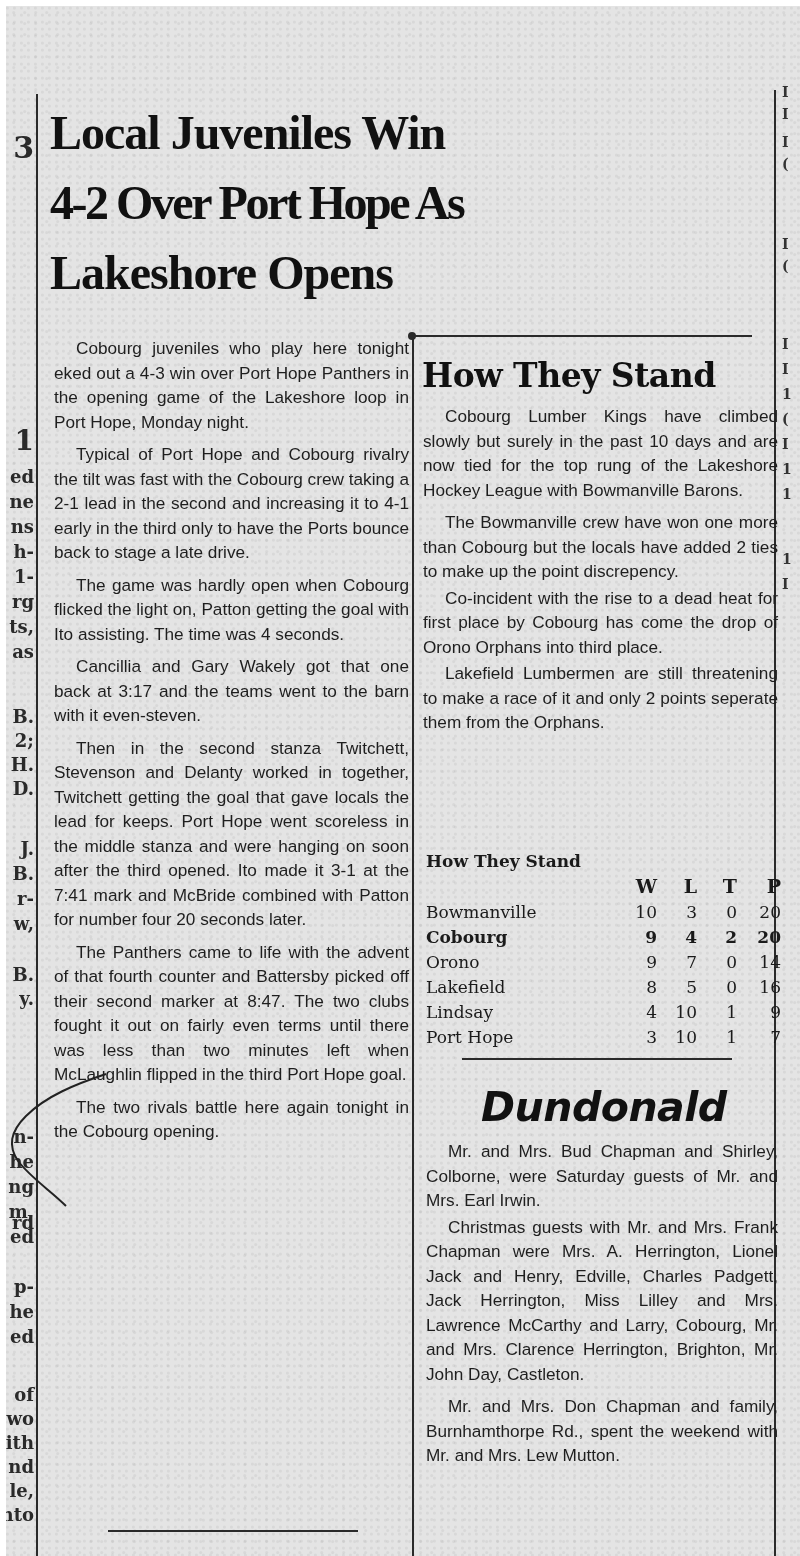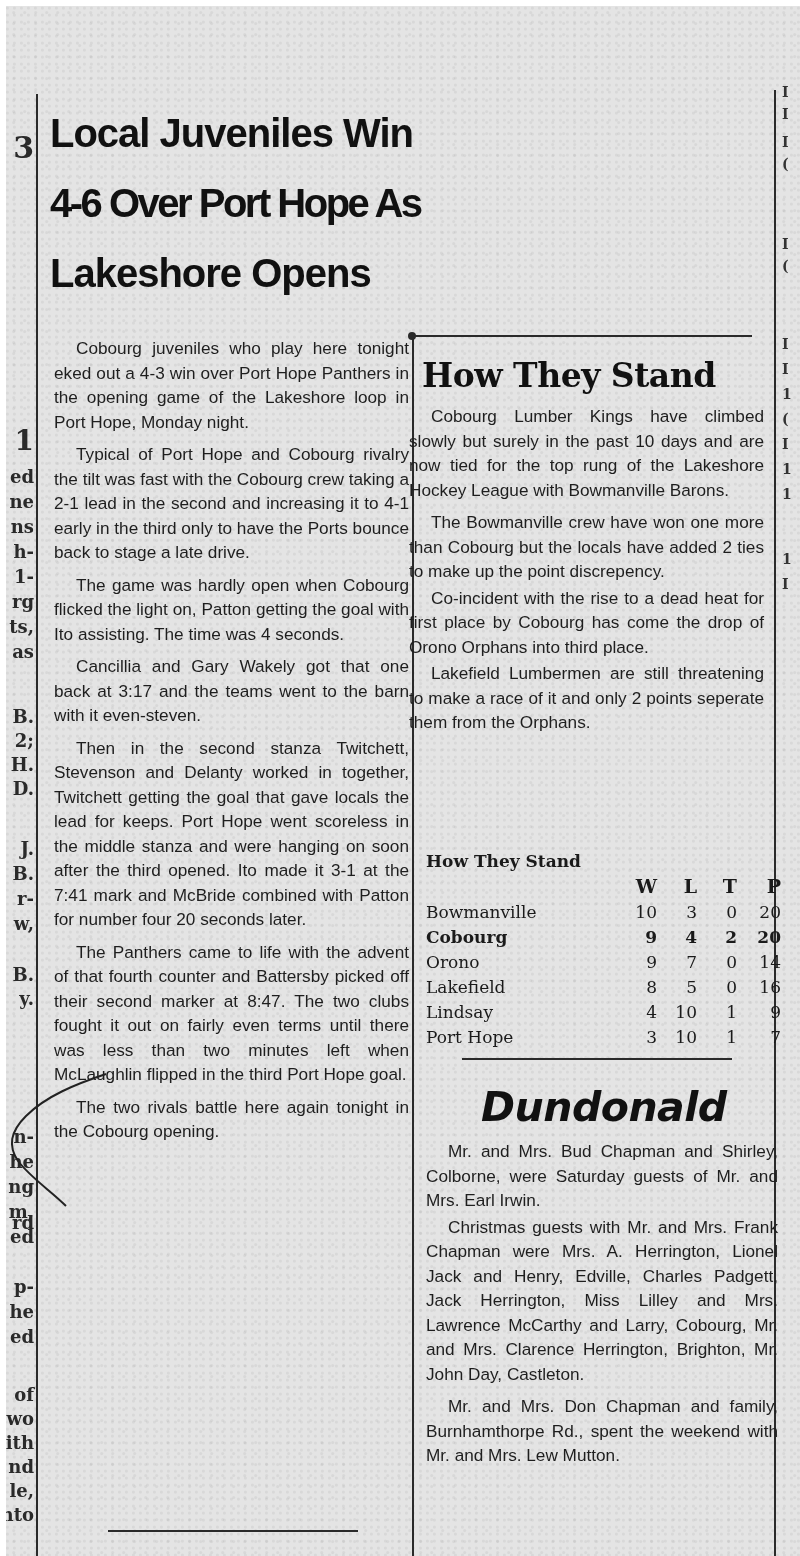--- a/index.html
+++ b/index.html
@@ -22,34 +22,34 @@
   .frag-left {
     position: absolute; left: 0; top: 0; width: 32px; text-align: right;
     font-family: "DejaVu Serif", serif; font-size: 18px; font-weight: bold;
     color: #2a2a2a;
   }
   .frag-left span { position: absolute; right: 4px; display: block; white-space: nowrap; }
   .frag-right span { position: absolute; left: 776px; font-size: 14px; font-weight: bold; color: #333; }
 
   .headline {
     position: absolute; left: 44px; top: 92px; width: 720px;
-    font-family: Liberation Sans, sans-serif; font-weight: 900;
-    font-size: 40px; line-height: 70px; letter-spacing: -1px;
+    font-family: Liberation Serif, serif; font-weight: 900;
+    font-size: 48px; line-height: 70px; letter-spacing: -1px;
     color: #111;
   }
   .headline div { white-space: nowrap; transform-origin: left; }
 
   .col {
     position: absolute; font-family: Liberation Sans, sans-serif;
     font-size: 17.2px; line-height: 24.5px; color: #1e1e1e;
     text-align: justify;
   }
   .col p { margin: 0 0 8px 0; text-indent: 22px; }
   .col-left { left: 48px; top: 330px; width: 355px; }
-  .col-right { left: 403px; top: 398px; width: 355px; }
+  .col-right { left: 417px; top: 398px; width: 355px; }
 
   .sub-headline {
     position: absolute; left: 416px; top: 350px;
     font-family: "DejaVu Serif", serif; font-weight: 900;
     font-size: 33px; letter-spacing: -0.5px; color: #111; white-space: nowrap;
   }
   .hrule { position: absolute; height: 2px; background: #2a2a2a; }
   .dot { position: absolute; width: 8px; height: 8px; border-radius: 50%; background: #2a2a2a; }
 
   .standings { position: absolute; left: 420px; top: 845px; width: 355px; font-family: "DejaVu Serif", serif; }
@@ -130,21 +130,21 @@
     <span style="top:405px;">(</span>
     <span style="top:430px;">I</span>
     <span style="top:455px;">1</span>
     <span style="top:480px;">1</span>
     <span style="top:545px;">1</span>
     <span style="top:570px;">I</span>
   </div>
 
   <div class="headline">
     <div>Local Juveniles Win</div>
-    <div style="letter-spacing:-2.5px;">4-6 Over Port Hope As</div>
+    <div style="letter-spacing:-2.5px;">4-2 Over Port Hope As</div>
     <div>Lakeshore Opens</div>
   </div>
 
   <div class="col col-left">
     <p>Cobourg juveniles who play here tonight eked out a 4-3 win over Port Hope Panthers in the opening game of the Lakeshore loop in Port Hope, Monday night.</p>
     <p>Typical of Port Hope and Cobourg rivalry the tilt was fast with the Cobourg crew taking a 2-1 lead in the second and increasing it to 4-1 early in the third only to have the Ports bounce back to stage a late drive.</p>
     <p>The game was hardly open when Cobourg flicked the light on, Patton getting the goal with Ito assisting. The time was 4 seconds.</p>
     <p>Cancillia and Gary Wakely got that one back at 3:17 and the teams went to the barn with it even-steven.</p>
     <p>Then in the second stanza Twitchett, Stevenson and Delanty worked in together, Twitchett getting the goal that gave locals the lead for keeps. Port Hope went scoreless in the middle stanza and were hanging on soon after the third opened. Ito made it 3-1 at the 7:41 mark and McBride combined with Patton for number four 20 seconds later.</p>
     <p>The Panthers came to life with the advent of that fourth counter and Battersby picked off their second marker at 8:47. The two clubs fought it out on fairly even terms until there was less than two minutes left when McLaughlin flipped in the third Port Hope goal.</p>

